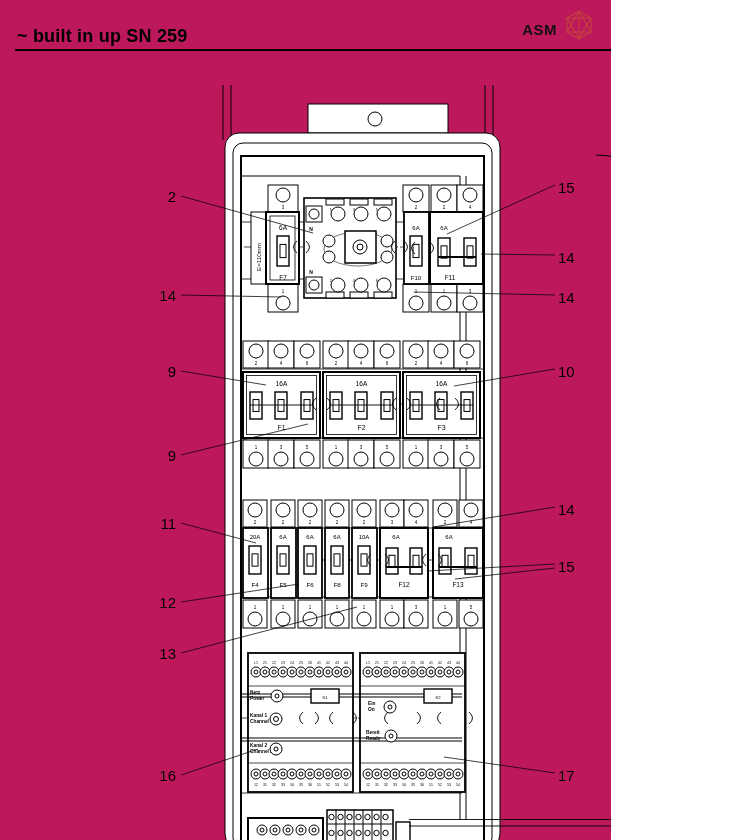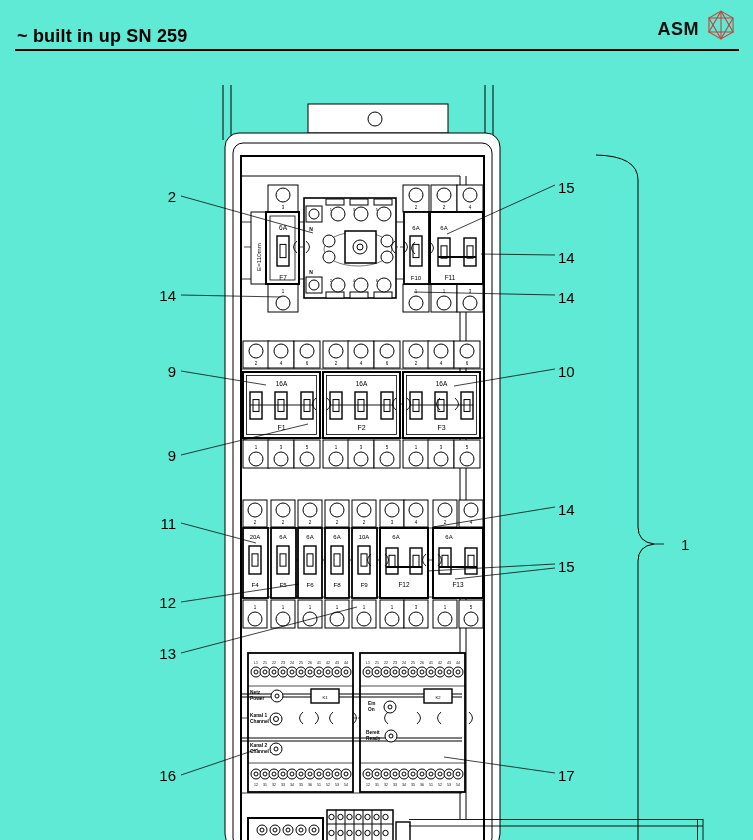--- a/index.html
+++ b/index.html
@@ -1,21 +1,21 @@
 <!DOCTYPE html>
 <html><head>
 <meta charset="utf-8">
 <style>
   html,body{margin:0;padding:0;background:#fff;}
-  .page{position:relative;width:753px;height:840px;background:#5eead4;overflow:hidden;
+  .page{position:relative;width:611px;height:840px;background:#be185d;overflow:hidden;
         font-family:"Liberation Sans",sans-serif;}
   .title{position:absolute;left:17px;top:26px;font-size:18px;font-weight:bold;color:#000;letter-spacing:.2px;}
   .rule{position:absolute;left:15px;top:49px;width:724px;height:2px;background:#000;}
   .logo{position:absolute;right:16px;top:8px;display:flex;align-items:center;gap:6px;}
-  .logo-text{font-size:18px;font-weight:600;color:#111;letter-spacing:.5px;padding-top:8px;}
+  .logo-text{font-size:15px;font-weight:600;color:#111;letter-spacing:.5px;padding-top:8px;}
   svg text{font-family:"Liberation Sans",sans-serif;fill:#000;}
   #drawing{position:absolute;left:0;top:0;}
 </style>
 </head>
 <body>
 
 <div class="page">
   <div class="title">~ built in up SN 259</div>
   <div class="rule"></div>
   <div class="logo">

